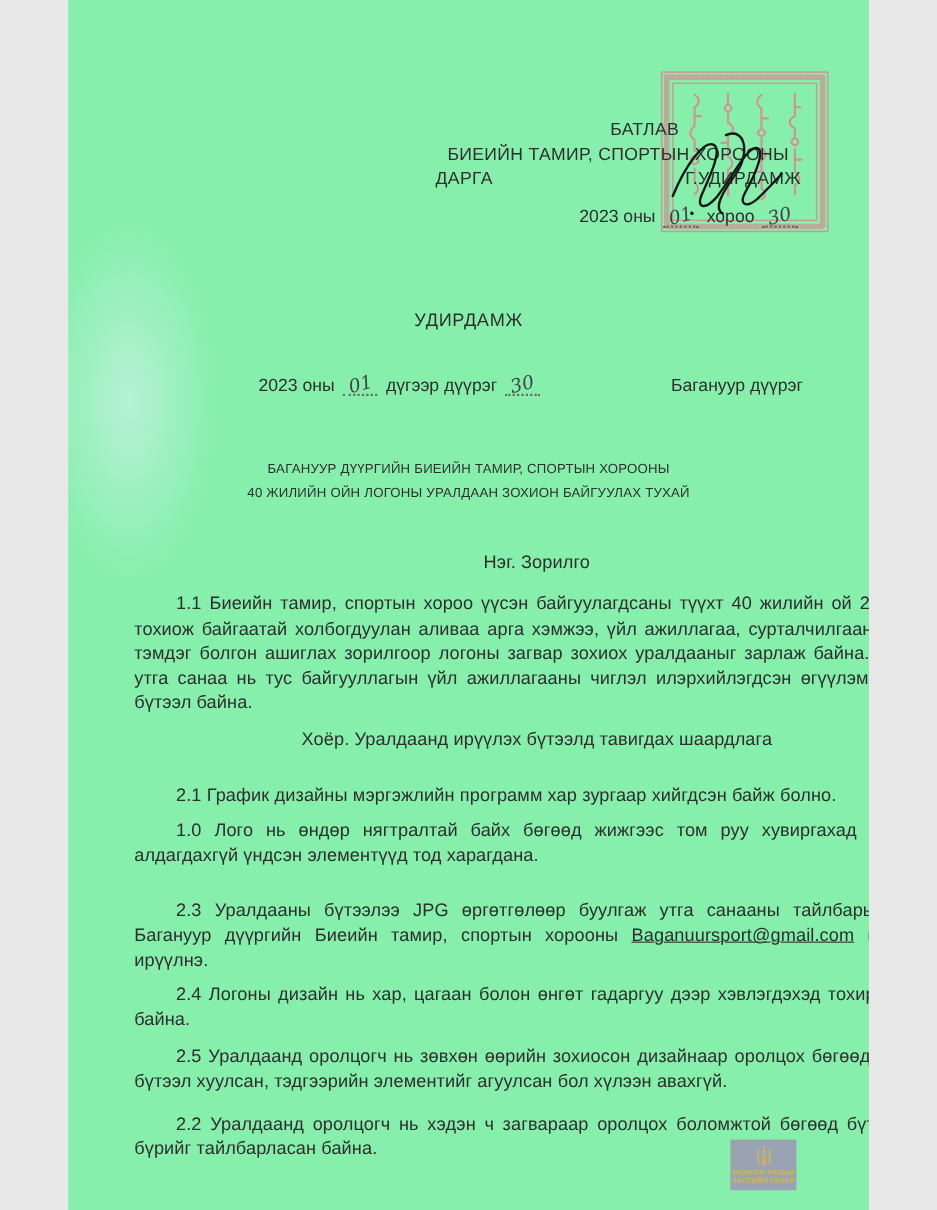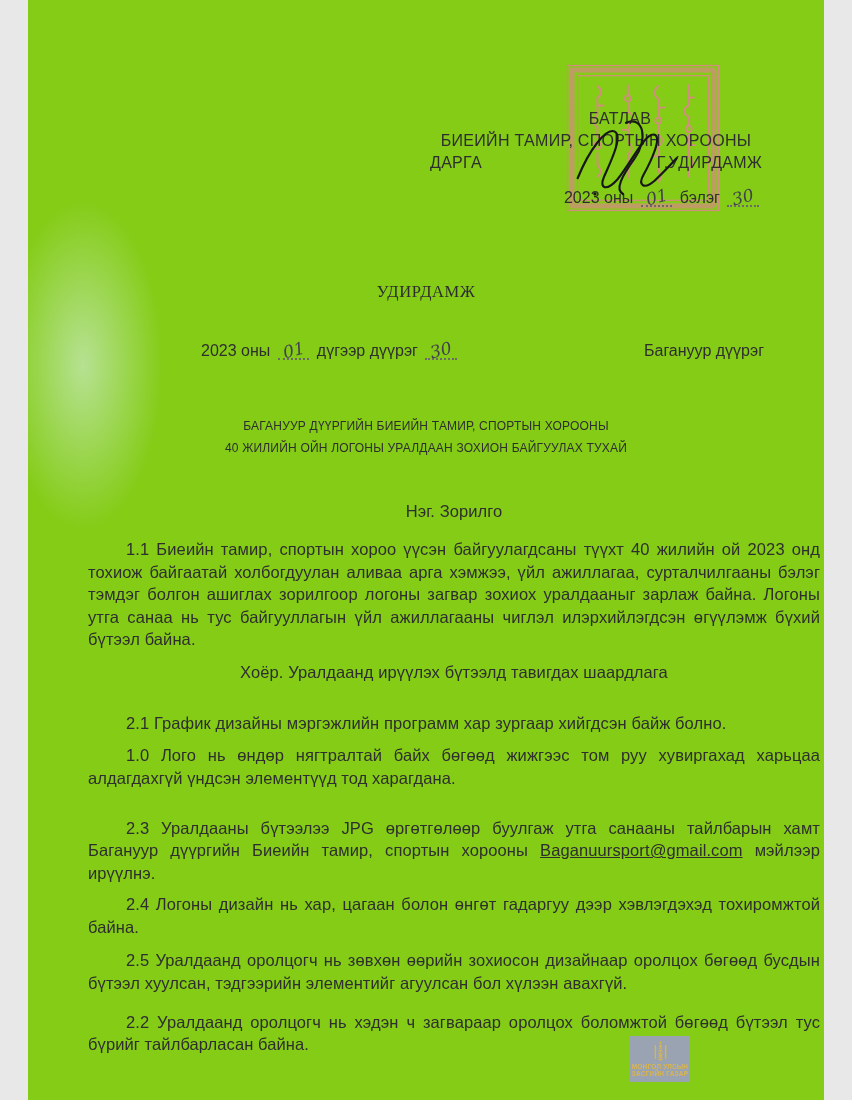--- a/index.html
+++ b/index.html
@@ -1,18 +1,18 @@
 <!DOCTYPE html>
 <html style="--stamp-red: #df8390; --logo-bg: #9aa3b1; --logo-gold: #d9b54e; --ink: #2e2e2e; --hw-ink: #41414c;"><head>
 <meta charset="utf-8">
 <style>
   html,body { margin:0; padding:0; background:#e8e8e8; }
   .page {
-    position:relative; width:796px; height:1100px; margin:0 auto;
-    background:#84cc16; overflow:hidden;
+    position:relative; width:728px; height:1100px; margin:0 auto;
+    background:#86efac; overflow:hidden;
     font-family:"Liberation Sans","DejaVu Sans",sans-serif;
     color:var(--ink,#2e2e2e);
   }
   
   .smudge { position:absolute; left:-25px; top:200px; width:160px; height:330px;
     background:radial-gradient(closest-side, rgba(223,243,248,0.55), rgba(255,255,255,0));
     pointer-events:none; }
   
   .stamp { position:absolute; left:538px; top:64px; width:154px; height:148px; opacity:.85; z-index:1; }
   
@@ -21,21 +21,21 @@
   .ap-line1 { text-align:center; text-indent:48px; }
   .ap-line2 { text-align:center; }
   .ap-line3 { display:flex; justify-content:space-between; }
   .signature { position:absolute; left:542px; top:114px; width:132px; height:86px; z-index:3; transform:rotate(-3deg); }
   .ap-date { position:absolute; top:189px; right:62px; z-index:2; font-size:16px; white-space:nowrap; }
   .dotline { display:inline-block; border-bottom:2px dotted #6a6a6a; padding:0 5px; margin:0 3px; line-height:14px; }
   .hw { font-family:"DejaVu Serif","Liberation Serif",serif; font-style:italic; font-size:17px;
     color:var(--hw-ink,#41414c); display:inline-block; transform:rotate(-14deg); }
   
   .doctype { position:absolute; top:282px; left:0; width:100%; text-align:center;
-    font-size:16.5px; letter-spacing:.6px; z-index:2;font-family:Liberation Serif, serif; }
+    font-size:16.5px; letter-spacing:.6px; z-index:2; }
   
   .dateline { position:absolute; top:342px; left:60px; right:60px; display:flex;
     justify-content:space-between; align-items:baseline; font-size:16px; z-index:2; }
   .dl-left { margin-left:113px; white-space:nowrap; }
   
   .title { position:absolute; top:416px; left:0; width:100%; text-align:center;
     font-size:12px; line-height:21.5px; letter-spacing:.2px; z-index:2; }
   
   .docbody { position:absolute; top:487px; left:60px; width:732px; font-size:16.5px;
     line-height:22.4px; letter-spacing:.1px; z-index:2; }
@@ -88,21 +88,21 @@
     <g fill="none" stroke="#171717" stroke-width="2.6" stroke-linecap="round">
       <path d="M8,72 C24,38 46,12 56,18 C66,24 48,56 40,72 C33,86 42,90 56,76 C74,56 92,22 103,24 C114,26 98,56 88,72 C80,85 88,90 101,80 C110,72 121,62 129,54"></path>
       <path d="M70,8 C92,0 96,30 78,52 C62,72 52,88 62,94"></path>
     </g>
     <circle cx="28" cy="92" r="2" fill="#171717"></circle>
   </svg>
 
   <div class="ap-date">
     <span>2023 оны</span>
     <span class="dotline"><span class="hw">01</span></span>
-    <span>бэлэг</span>
+    <span>хороо</span>
     <span class="dotline"><span class="hw">30</span></span>
   </div>
 
   <div class="doctype">УДИРДАМЖ</div>
 
   <div class="dateline">
     <div class="dl-left">
       <span>2023 оны</span>
       <span class="dotline"><span class="hw">01</span></span>
       <span>дүгээр дүүрэг</span>

